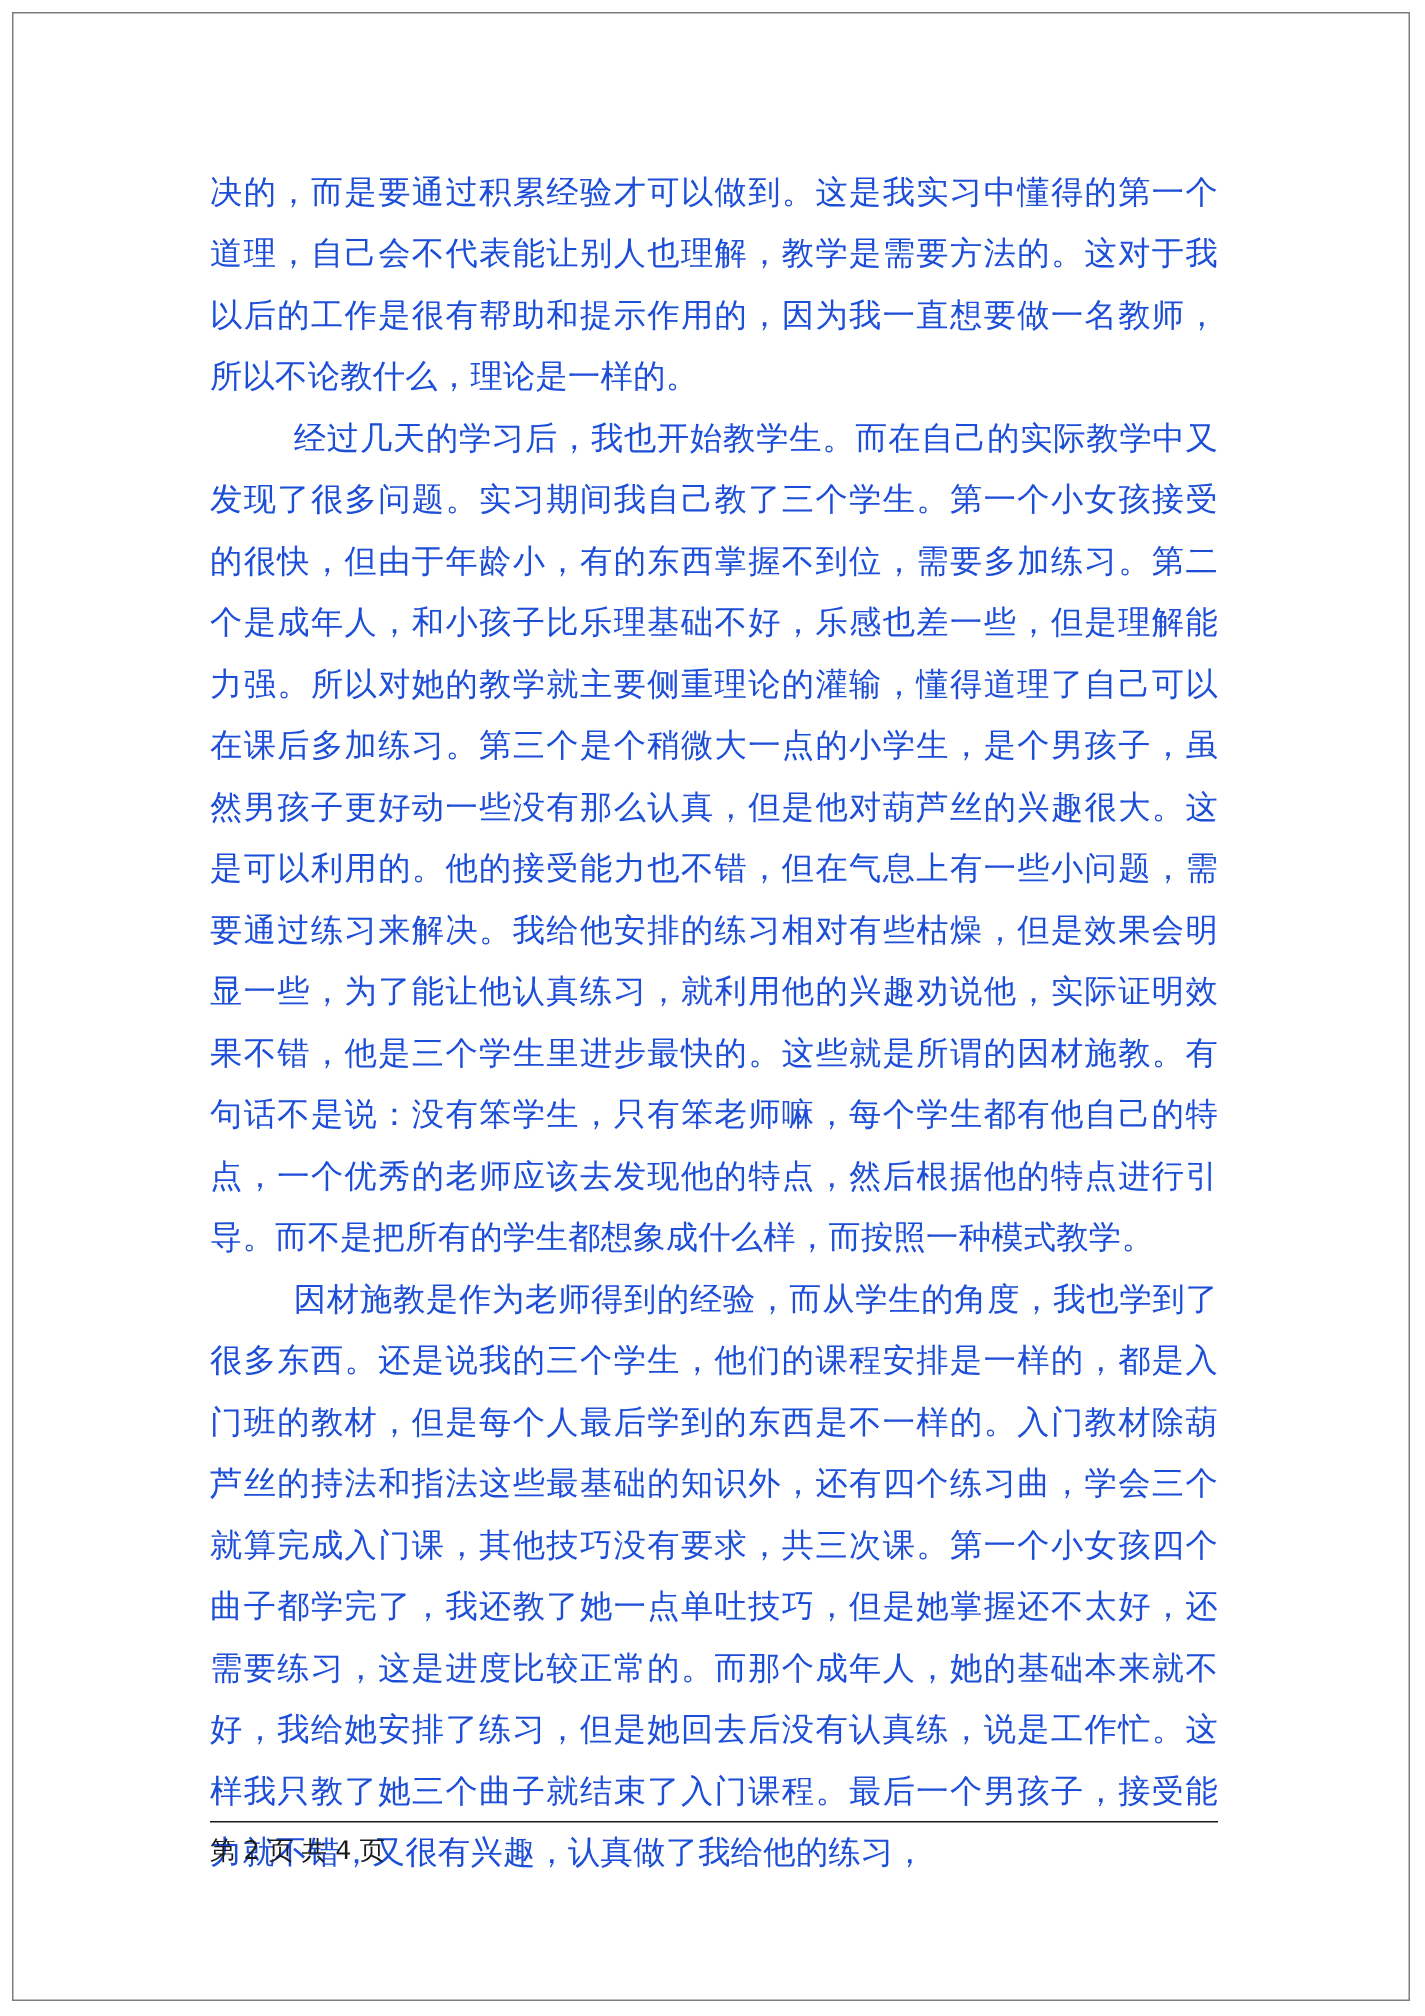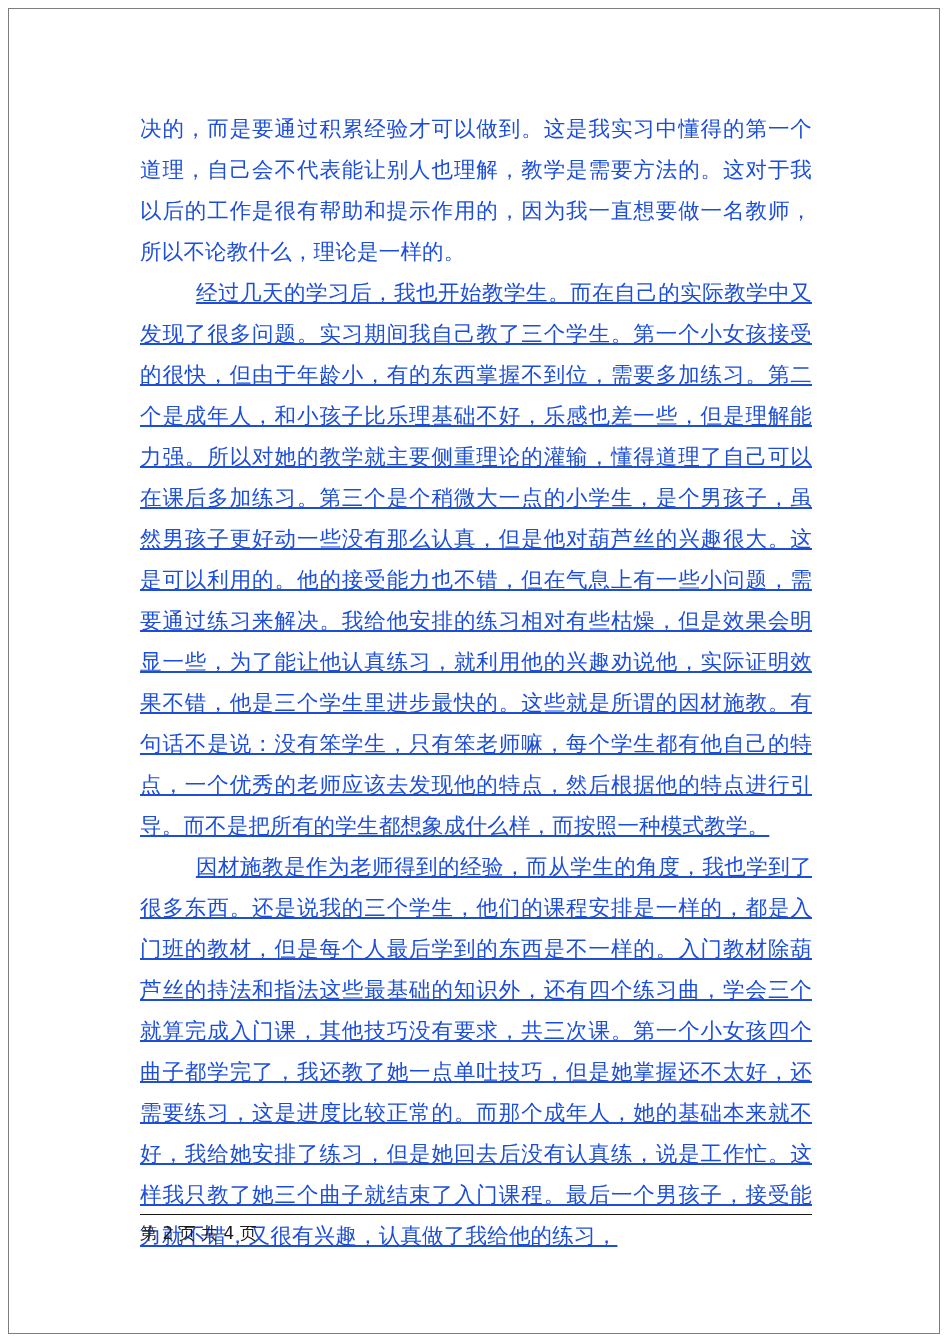--- a/index.html
+++ b/index.html
@@ -43,21 +43,20 @@
     font-size: 21.5px;
     line-height: 41px;
     text-align: justify;
     text-justify: inter-ideograph;
     letter-spacing: 0.2px;
     margin: 0;
     color: #1d4ed8;
   }
   .para.indent {
     text-indent: 2.6em;
-    text-decoration: underline;
   }
   .footer {
     position: absolute;
     left: 140px;
     top: 1222px;
     width: 672px;
     text-align: left;
     font-size: 17px;
     color: #1a1a1a;
   }

